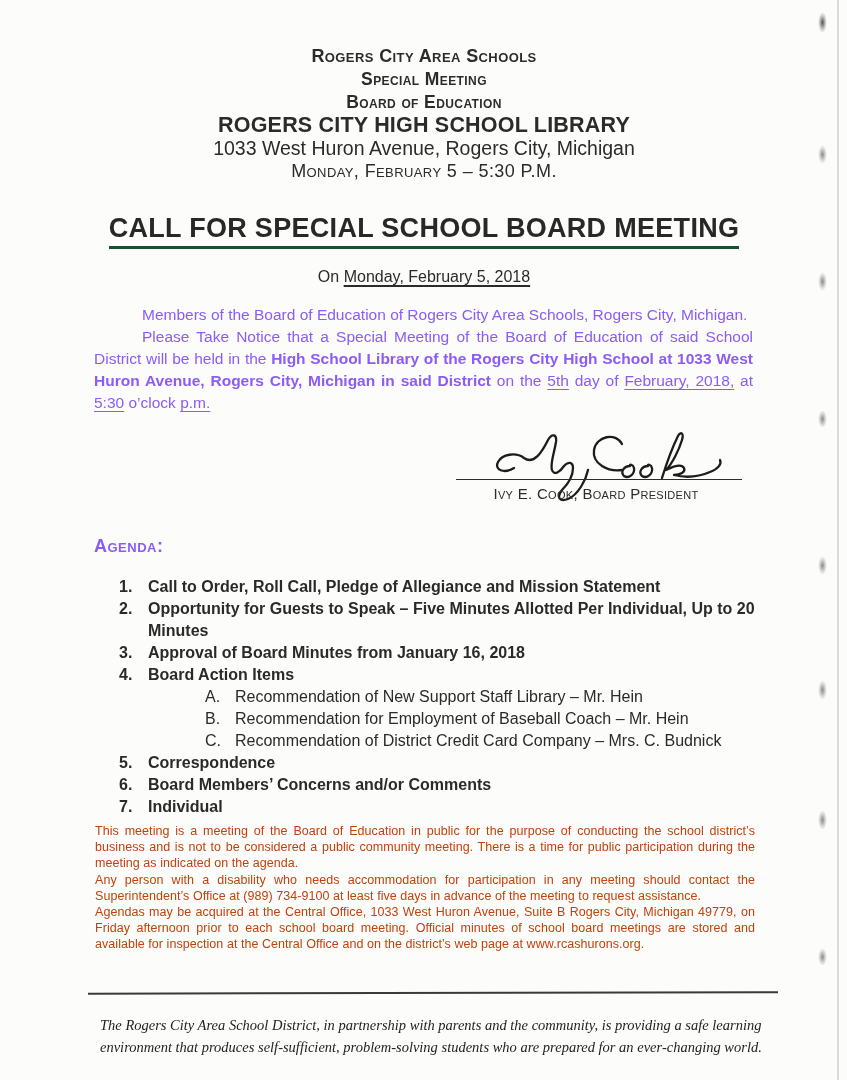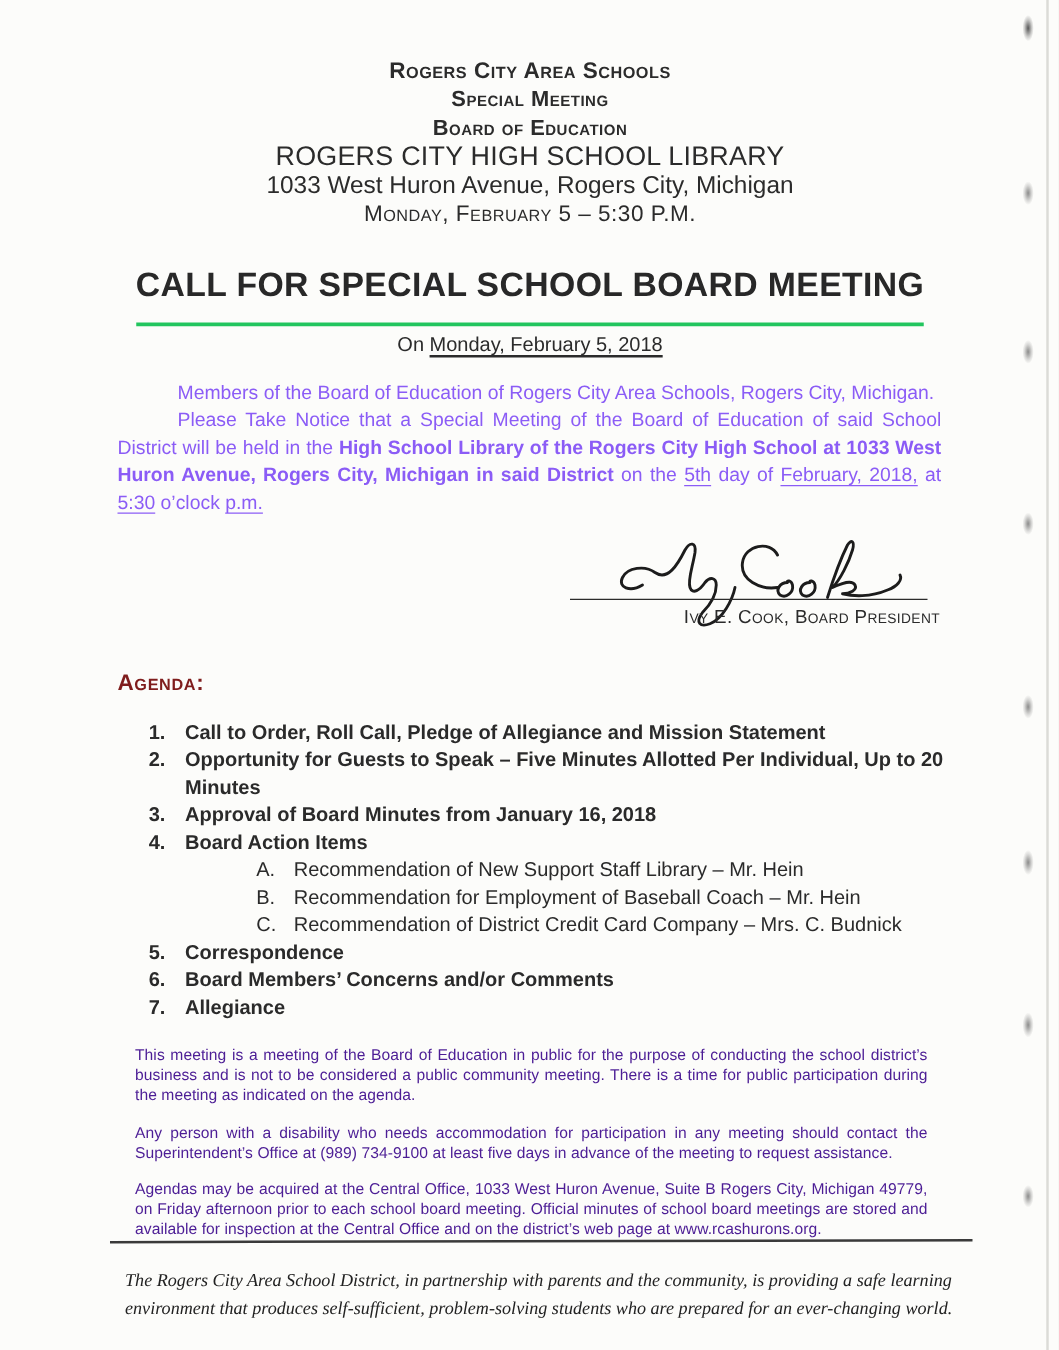--- a/index.html
+++ b/index.html
@@ -8,59 +8,59 @@
     background:#fcfcfa;overflow:hidden;
     font-family:"Liberation Sans",sans-serif;color:#2b2b2b;
   }
   
   .header{position:absolute;top:45px;left:94px;width:660px;text-align:center;}
   .hl{display:block;line-height:23px;}
   .sc{font-variant:small-caps;letter-spacing:.4px;}
   .h1{font-size:18px;font-weight:700;}
   .h2{font-size:17.5px;font-weight:700;}
   .h3{font-size:17.5px;font-weight:700;}
-  .h4{font-size:21.5px;font-weight:400;letter-spacing:.2px;}
+  .h4{font-size:21.5px;font-weight:700;letter-spacing:.2px;}
   .h5{font-size:19.5px;font-weight:400;}
   .h6{font-size:18px;font-weight:400;}
   
   .title-wrap{position:absolute;top:213px;left:94px;width:660px;text-align:center;}
   .title-text{
     display:inline-block;font-size:27px;font-weight:700;letter-spacing:.3px;
-    border-bottom:3px solid #22c55e;padding-bottom:14px;color:#282828;
+    border-bottom:3px solid #14532d;padding-bottom:2px;color:#282828;
   }
   
   .dateline{position:absolute;top:268px;left:94px;width:660px;text-align:center;
     font-size:16px;color:#2b2b2b;}
   .dl-u{text-decoration:underline;text-decoration-thickness:1.6px;text-underline-offset:3px;}
   
   .notice{position:absolute;top:304px;left:94px;width:659px;}
   .notice p{margin:0;font-size:15.5px;line-height:22px;text-align:justify;
     text-indent:48px;color:#8b5cf6;}
   .notice .b{font-weight:700;}
   .notice .u{text-decoration:underline;text-decoration-thickness:1.4px;text-underline-offset:2.5px;}
   
   .sig-svg{position:absolute;left:470px;top:428px;width:270px;height:80px;}
   .sig-line{position:absolute;left:456px;top:479px;width:286px;height:0;
     border-top:1.6px solid #2b2b2b;}
-  .sig-name{position:absolute;left:440px;top:485px;width:312px;text-align:right;
+  .sig-name{position:absolute;left:440px;top:485px;width:312px;text-align:center;
     font-size:15px;font-variant:small-caps;letter-spacing:.3px;color:#2b2b2b;}
   
   .agenda-heading{position:absolute;top:536px;left:94px;font-size:18px;font-weight:700;
-    font-variant:small-caps;letter-spacing:.5px;color:#7f1d1d;}
+    font-variant:small-caps;letter-spacing:.5px;color:#8b5cf6;}
   .agenda-list{position:absolute;top:576px;left:119px;width:640px;}
   .a-row{display:flex;align-items:flex-start;line-height:22px;font-size:16px;color:#2a2a2a;}
   .a-num{flex:0 0 29px;font-weight:700;}
   .a-text{font-weight:700;max-width:611px;}
   .a-sp{flex:0 0 86px;}
   .a-row.sub .a-num{flex:0 0 30px;font-weight:400;}
   .a-row.sub .a-text{font-weight:400;}
   
   .fine-print{position:absolute;top:823px;left:95px;width:660px;}
-  .fine-print p{margin:13px;font-size:12.5px;line-height:16.2px;text-align:justify;
-    color:#4c1d95;letter-spacing:.05px;}
+  .fine-print p{margin:0;font-size:12.5px;line-height:16.2px;text-align:justify;
+    color:#c2410c;letter-spacing:.05px;}
   
   .mission-rule{position:absolute;top:992px;left:88px;width:690px;height:0;
     border-top:2.2px solid #3a3a3a;transform:rotate(-.12deg);}
   .mission{position:absolute;top:1002px;left:88px;width:700px;
     font-family:"Liberation Serif",serif;font-style:italic;
     font-size:14.5px;line-height:22px;color:#222;}
   .mission p{margin:12px;}
   
   .edge-line{position:absolute;left:837px;top:0;width:2px;height:1080px;
     background:#dbdbd7;}
@@ -149,21 +149,21 @@
     <div class="a-row">
       <span class="a-num">5.</span>
       <span class="a-text">Correspondence</span>
     </div>
     <div class="a-row">
       <span class="a-num">6.</span>
       <span class="a-text">Board Members’ Concerns and/or Comments</span>
     </div>
     <div class="a-row">
       <span class="a-num">7.</span>
-      <span class="a-text">Allegiance</span>
+      <span class="a-text">Individual</span>
     </div>
   </div>
 
   <div class="fine-print">
     <p>This meeting is a meeting of the Board of Education in public for the purpose of conducting the school district’s business and is not to be considered a public community meeting.  There is a time for public participation during the meeting as indicated on the agenda.</p>
     <p>Any person with a disability who needs accommodation for participation in any meeting should contact the Superintendent’s Office at (989) 734-9100 at least five days in advance of the meeting to request assistance.</p>
     <p>Agendas may be acquired at the Central Office, 1033 West Huron Avenue, Suite B Rogers City, Michigan 49779, on Friday afternoon prior to each school board meeting.  Official minutes of school board meetings are stored and available for inspection at the Central Office and on the district’s web page at www.rcashurons.org.</p>
   </div>
 
   <div class="mission-rule"></div>

